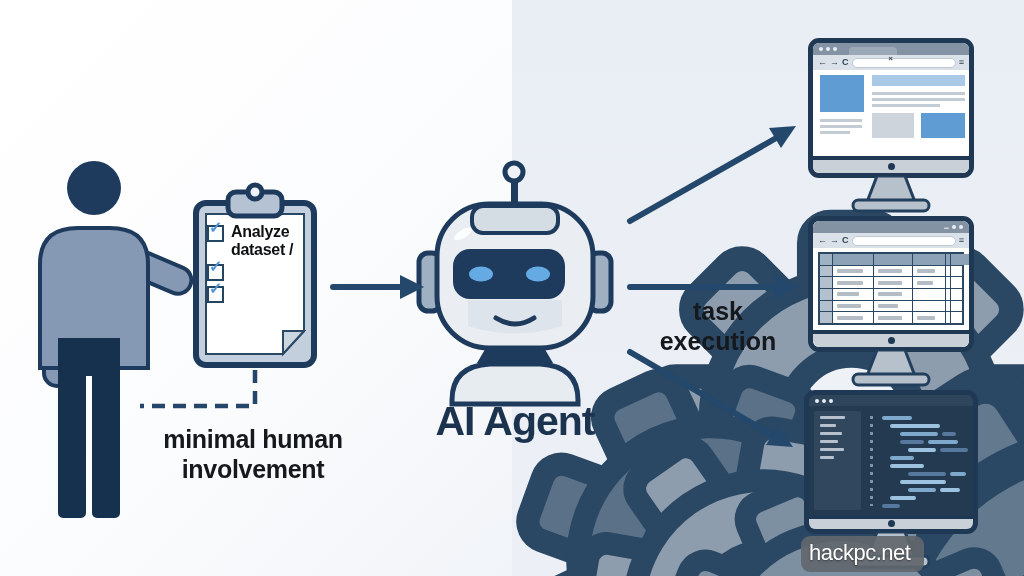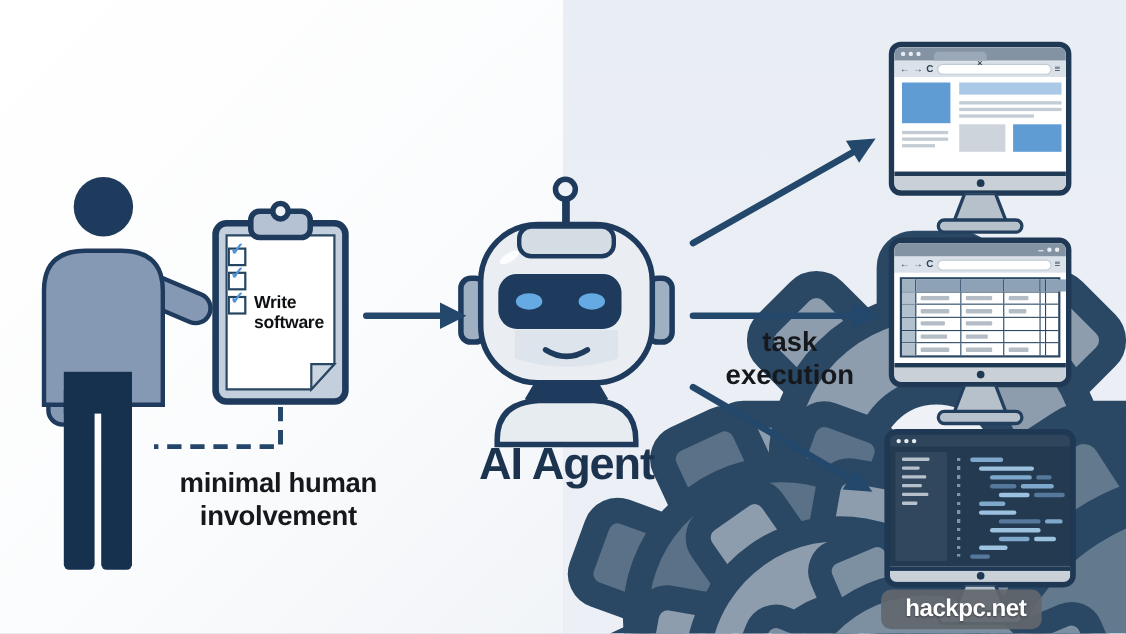--- a/index.html
+++ b/index.html
@@ -71,23 +71,23 @@
   .side{width:36px;background:#31475d;border-radius:2px;padding:5px 5px 0 6px;}
   .sline{height:3px;background:#b6c1cc;border-radius:1px;margin-bottom:5px;}
   .editor{flex:1;position:relative;padding:3px 0 0 16px;}
   .gutter{position:absolute;left:4px;top:5px;bottom:4px;width:3px;
           background:repeating-linear-gradient(#7e93a6 0 3px,transparent 3px 8px);}
   .cl{display:flex;gap:4px;height:8px;align-items:center;}
   .cc{height:4px;border-radius:2px;}
   .b1{background:#7fa8cd;} .b2{background:#9cc2e0;} .b3{background:#55789c;}
 
   
-  #watermark{position:absolute;left:801px;top:536px;padding:4px 14px 6px 22px;
+  #watermark{position:absolute;left:801px;top:536px;padding:4px 14px 6px 8px;
              background:rgba(98,103,109,.92);border-radius:9px;color:#fff;
-             font-size:22px;font-weight:bold;letter-spacing:-.5px;
+             font-size:22px;font-weight:normal;letter-spacing:-.5px;
              text-shadow:0 1px 2px rgba(0,0,0,.45);}
 </style>
 </head>
 <body>
 
 <div id="stage">
   <div class="bg-left"></div>
   <div class="bg-right"></div>
 
   <svg id="scene" width="1024" height="576" viewBox="0 0 1024 576">
@@ -163,31 +163,31 @@
       <line x1="630" y1="352" x2="774" y2="436" stroke-width="6" stroke-linecap="round"></line>
       <polygon points="793,447 766,445 778,425" stroke="none"></polygon>
     </g>
   </svg>
 
   <div id="checklist">
     <div class="chk-item">
       <span class="chk-box">
         <span class="chk-mark">✓</span>
       </span>
+      <span class="chk-label">Analyze dataset /</span>
     </div>
     <div class="chk-item">
       <span class="chk-box">
         <span class="chk-mark">✓</span>
       </span>
     </div>
     <div class="chk-item">
       <span class="chk-box">
         <span class="chk-mark">✓</span>
       </span>
-      <span class="chk-label">Write software</span>
     </div>
   </div>
 
   <div class="lbl" id="human-note">minimal human involvement</div>
   <div class="lbl" id="agent-title">AI Agent</div>
   <div class="lbl" id="flow-bottom">task execution</div>
 
   <div class="monitor" style="left:808px;top:38px;width:166px;">
     <div class="frame" style="height:130px;">
       <div class="chrome-top">

